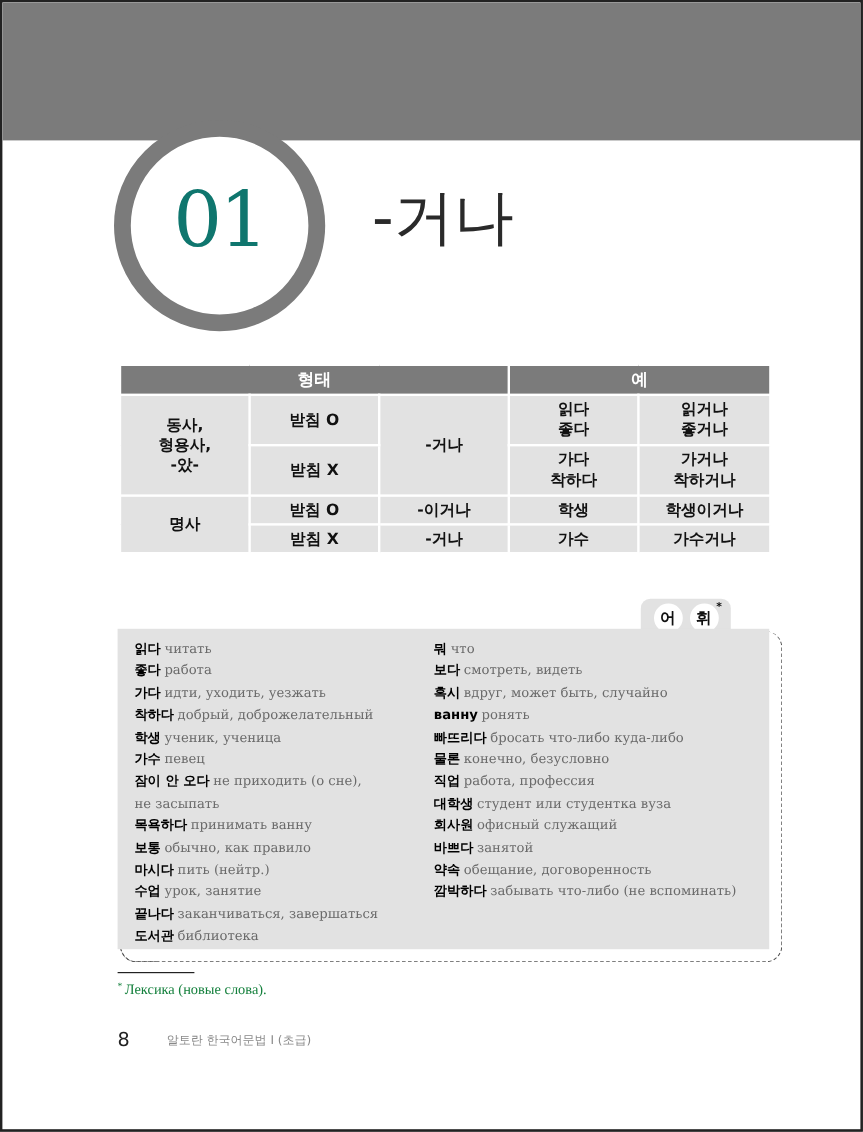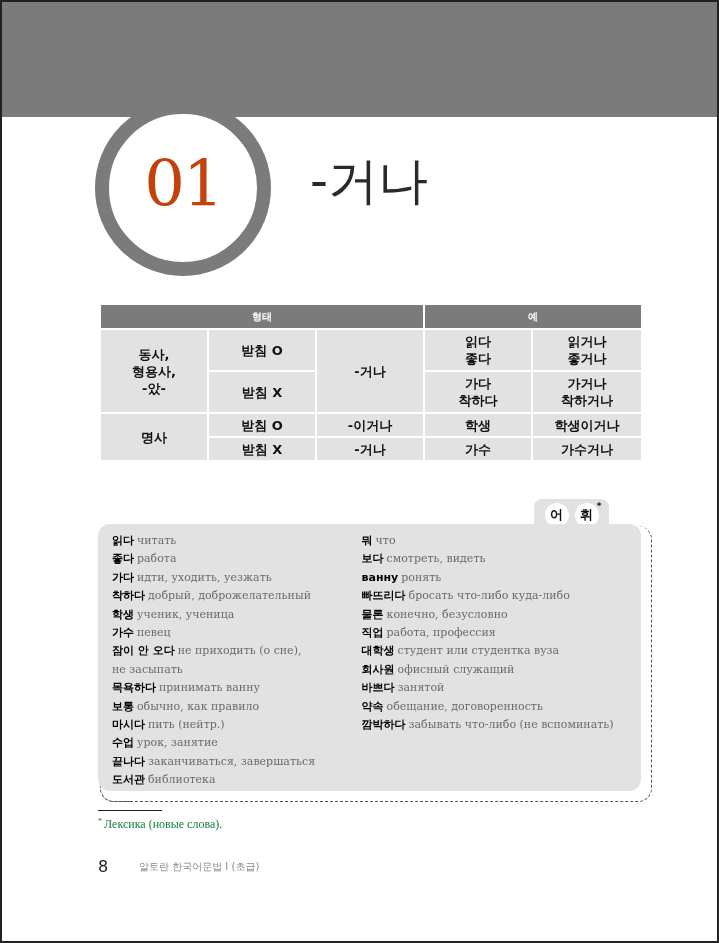--- a/index.html
+++ b/index.html
@@ -13,37 +13,37 @@
   .header-band {
     position: absolute; left: 0; top: 0; width: 715px; height: 115px;
     background: #7b7b7b;
   }
   .lesson-circle {
     position: absolute; left: 93px; top: 98px; width: 176px; height: 176px;
     border-radius: 50%; border: 14px solid #7b7b7b; background: #fff;
     display: flex; align-items: center; justify-content: center;
   }
   .lesson-number {
-    font-family: "DejaVu Serif", serif; font-size: 64px; color: #c2410c;
+    font-family: "DejaVu Serif", serif; font-size: 64px; color: #0f766e;
     letter-spacing: -2px; margin-top: -8px;
   }
   .lesson-title {
     position: absolute; left: 308px; top: 146px;
     font-family: "DejaVu Sans", sans-serif; font-size: 50px; color: #2a2a2a;
     font-weight: normal;
   }
 
   
   .grammar-table {
     position: absolute; left: 97px; top: 301px; width: 542px;
     border-collapse: collapse; table-layout: fixed;
     font-family: "DejaVu Sans", sans-serif; font-size: 13px; font-weight: bold; color: #111;
   }
   .grammar-table th {
-    background: #7b7b7b; color: #fff; height: 25px; font-size: 10px;
+    background: #7b7b7b; color: #fff; height: 25px; font-size: 14px;
     border: 2px solid #fff; text-align: center;
   }
   .grammar-table td {
     background: #e2e2e2; border: 2px solid #fff; text-align: center;
     vertical-align: middle; line-height: 17px;
   }
   .grammar-table .tall { height: 42px; }
   .grammar-table .short { height: 24px; }
   .cell-text { white-space: pre-line; display: block; }
 
@@ -65,21 +65,21 @@
     position: absolute; left: 98px; top: 524px; width: 552px; height: 276px;
     border: 1px dashed #555; border-radius: 14px; border-top: none; border-left: none;
   }
   .vocab-frame-left {
     position: absolute; left: 98px; top: 780px; width: 30px; height: 20px;
     border-bottom: 1px dashed #555; border-left: 1px dashed #555;
     border-bottom-left-radius: 14px;
   }
   .vocab-box {
     position: absolute; left: 96px; top: 522px; width: 543px; height: 267px;
-    background: #e2e2e2; border-radius: 12px;
+    background: #e2e2e2; border-radius: 0;
     padding: 8px 0 0 14px; display: flex;
   }
   .vocab-col { display: flex; flex-direction: column; }
   .vocab-col.left { width: 250px; }
   .vocab-col.right { width: 280px; }
   .vocab-item {
     font-size: 11px; line-height: 18.4px; color: #666;
     font-family: "DejaVu Serif", serif;
   }
   .vocab-ko {
@@ -221,20 +221,21 @@
       <div class="vocab-item"><span class="vocab-ko">목욕하다</span><span class="vocab-ru">принимать ванну</span></div>
       <div class="vocab-item"><span class="vocab-ko">보통</span><span class="vocab-ru">обычно, как правило</span></div>
       <div class="vocab-item"><span class="vocab-ko">마시다</span><span class="vocab-ru">пить (нейтр.)</span></div>
       <div class="vocab-item"><span class="vocab-ko">수업</span><span class="vocab-ru">урок, занятие</span></div>
       <div class="vocab-item"><span class="vocab-ko">끝나다</span><span class="vocab-ru">заканчиваться, завершаться</span></div>
       <div class="vocab-item"><span class="vocab-ko">도서관</span><span class="vocab-ru">библиотека</span></div>
     </div>
     <div class="vocab-col right">
       <div class="vocab-item"><span class="vocab-ko">뭐</span><span class="vocab-ru">что</span></div>
       <div class="vocab-item"><span class="vocab-ko">보다</span><span class="vocab-ru">смотреть, видеть</span></div>
+      <div class="vocab-item"><span class="vocab-ko">혹시</span><span class="vocab-ru">вдруг, может быть, случайно</span></div>
       <div class="vocab-item"><span class="vocab-ko">ванну</span><span class="vocab-ru">ронять</span></div>
       <div class="vocab-item"><span class="vocab-ko">빠뜨리다</span><span class="vocab-ru">бросать что-либо куда-либо</span></div>
       <div class="vocab-item"><span class="vocab-ko">물론</span><span class="vocab-ru">конечно, безусловно</span></div>
       <div class="vocab-item"><span class="vocab-ko">직업</span><span class="vocab-ru">работа, профессия</span></div>
       <div class="vocab-item"><span class="vocab-ko">대학생</span><span class="vocab-ru">студент или студентка вуза</span></div>
       <div class="vocab-item"><span class="vocab-ko">회사원</span><span class="vocab-ru">офисный служащий</span></div>
       <div class="vocab-item"><span class="vocab-ko">바쁘다</span><span class="vocab-ru">занятой</span></div>
       <div class="vocab-item"><span class="vocab-ko">약속</span><span class="vocab-ru">обещание, договоренность</span></div>
       <div class="vocab-item"><span class="vocab-ko">깜박하다</span><span class="vocab-ru">забывать что-либо (не вспоминать)</span></div>
     </div>

